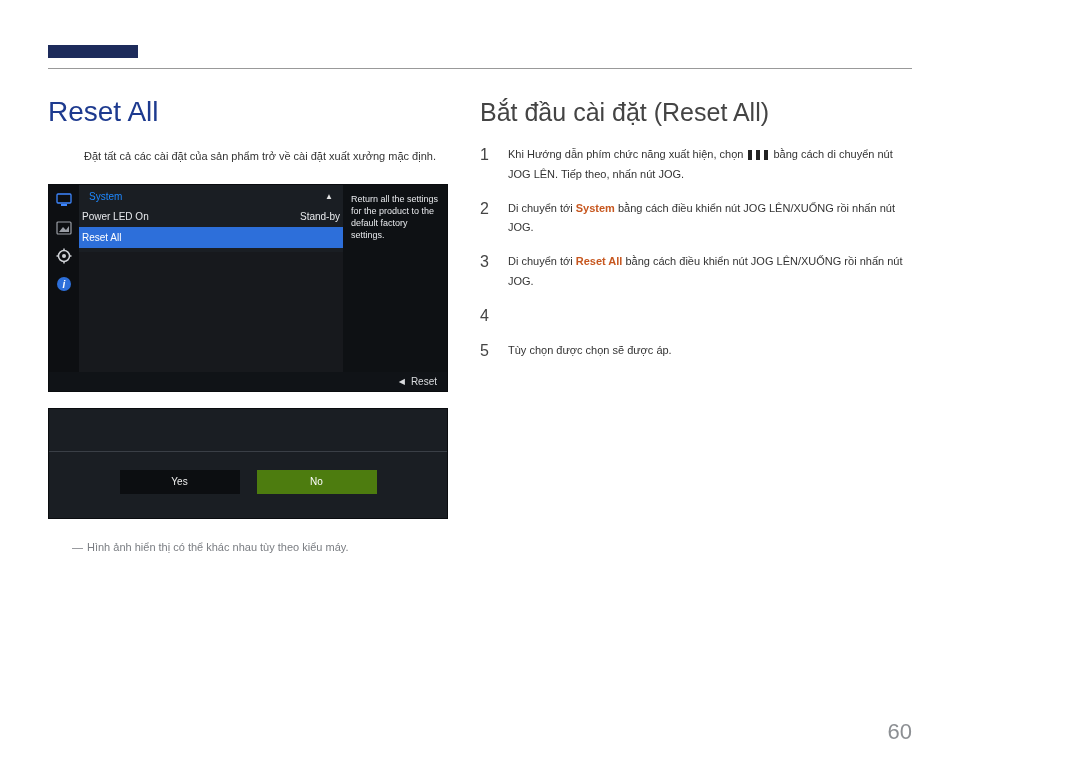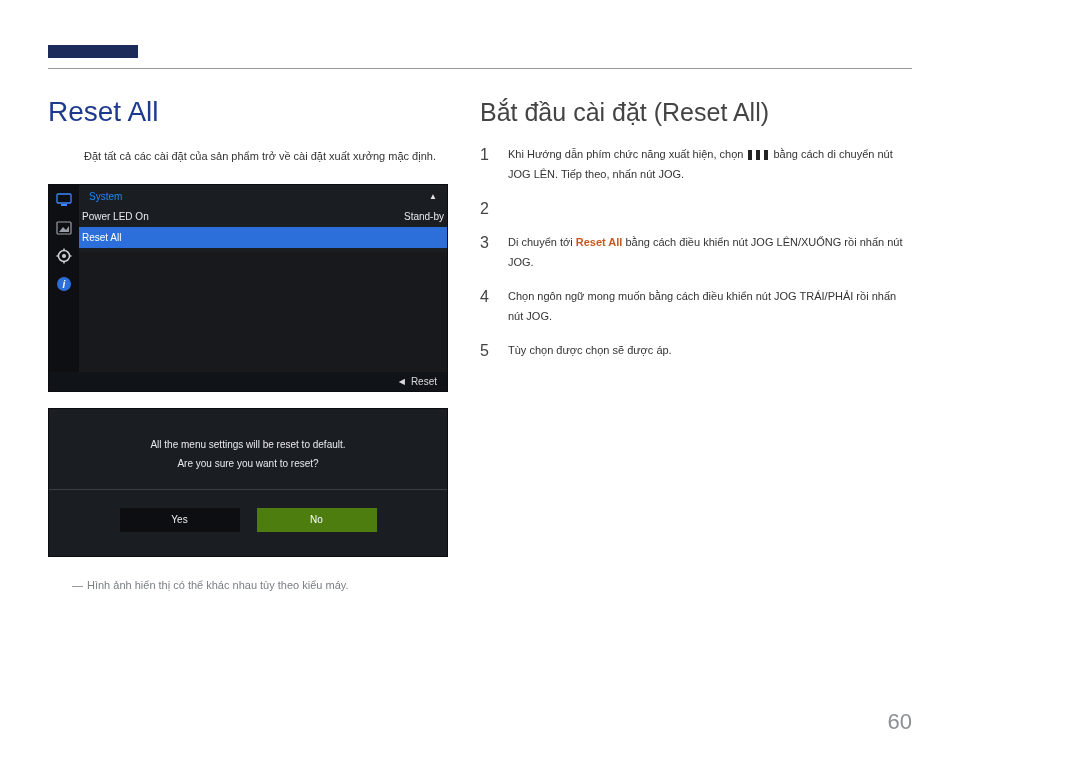--- a/index.html
+++ b/index.html
@@ -40,21 +40,21 @@
   h2.steps-title{font-size:25px;font-weight:400;color:#444;margin:2px 0 18px 0;}
   ol.steps{list-style:none;padding:0;margin:0;counter-reset:step;}
   ol.steps li{display:flex;gap:14px;font-size:11px;line-height:1.8;color:#333;margin-bottom:14px;}
   ol.steps li .num{font-size:16px;color:#444;width:14px;flex:none;line-height:1.3;}
   .kw{color:#c7571f;font-weight:bold;}
   .menu-glyph{display:inline-block;width:20px;height:10px;vertical-align:middle;position:relative;margin:0 2px;}
   .menu-glyph span{position:absolute;top:0;bottom:0;width:4px;background:#222;}
   .menu-glyph span:nth-child(1){left:0;}
   .menu-glyph span:nth-child(2){left:8px;}
   .menu-glyph span:nth-child(3){left:16px;}
-  .pagenum{position:absolute;right:48px;bottom:28px;font-size:22px;color:#8c8f93;}
+  .pagenum{position:absolute;right:48px;bottom:18px;font-size:22px;color:#8c8f93;}
 </style>
 </head>
 <body>
 
 <div class="page">
   <div class="top-bar"></div>
   <div class="top-rule"></div>
 
   <div class="columns">
 
@@ -104,33 +104,30 @@
               </div>
               <div class="osd-row">
                 <span>Power LED On</span>
                 <span>Stand-by</span>
               </div>
               <div class="osd-row selected">
                 <span>Reset All</span>
               </div>
               <div class="osd-blank"></div>
             </div>
+            <div class="osd-help">Return all the settings for the product to the default factory settings.</div>
           </div>
         </div>
         <div class="osd-footer">
           <span class="tri">◀</span>
           <span>Reset</span>
         </div>
       </div>
 
       <div class="confirm">
-        <div class="confirm-msg">
-          <div>All the menu settings will be reset to default.</div>
-          <div>Are you sure you want to reset?</div>
-        </div>
         <div class="confirm-divider"></div>
         <div class="confirm-btns">
           <div class="confirm-btn">Yes</div>
           <div class="confirm-btn active">No</div>
         </div>
       </div>
 
       <div class="note">
         <span class="dash">―</span><span>Hình ảnh hiển thị có thể khác nhau tùy theo kiểu máy.</span>
       </div>
@@ -140,30 +137,32 @@
       <h2 class="steps-title">Bắt đầu cài đặt (Reset All)</h2>
       <ol class="steps">
         <li>
           <span class="num">1</span>
           <span>
             <span>Khi Hướng dẫn phím chức năng xuất hiện, chọn </span><span class="menu-glyph"><span></span><span></span><span></span></span><span> bằng cách di chuyển nút JOG LÊN. Tiếp theo, nhấn nút JOG.</span>
           </span>
         </li>
         <li>
           <span class="num">2</span>
+          <span>
+            <span>Di chuyển tới </span><span class="kw">System</span><span> bằng cách điều khiển nút JOG LÊN/XUỐNG rồi nhấn nút JOG.</span>
+          </span>
         </li>
         <li>
           <span class="num">3</span>
           <span>
             <span>Di chuyển tới </span><span class="kw">Reset All</span><span> bằng cách điều khiển nút JOG LÊN/XUỐNG rồi nhấn nút JOG.</span>
           </span>
         </li>
         <li>
           <span class="num">4</span>
-          <span>Chọn ngôn ngữ mong muốn bằng cách điều khiển nút JOG TRÁI/PHẢI rồi nhấn nút JOG.</span>
         </li>
         <li>
           <span class="num">5</span>
           <span>Tùy chọn được chọn sẽ được áp.</span>
         </li>
       </ol>
     </div>
   </div>
 
   <div class="pagenum">60</div>

